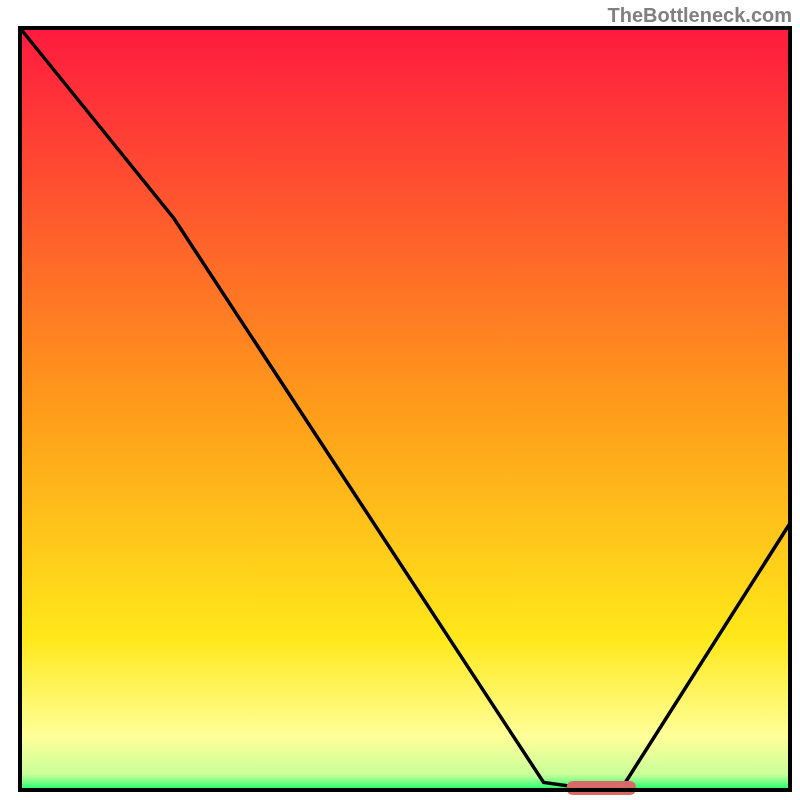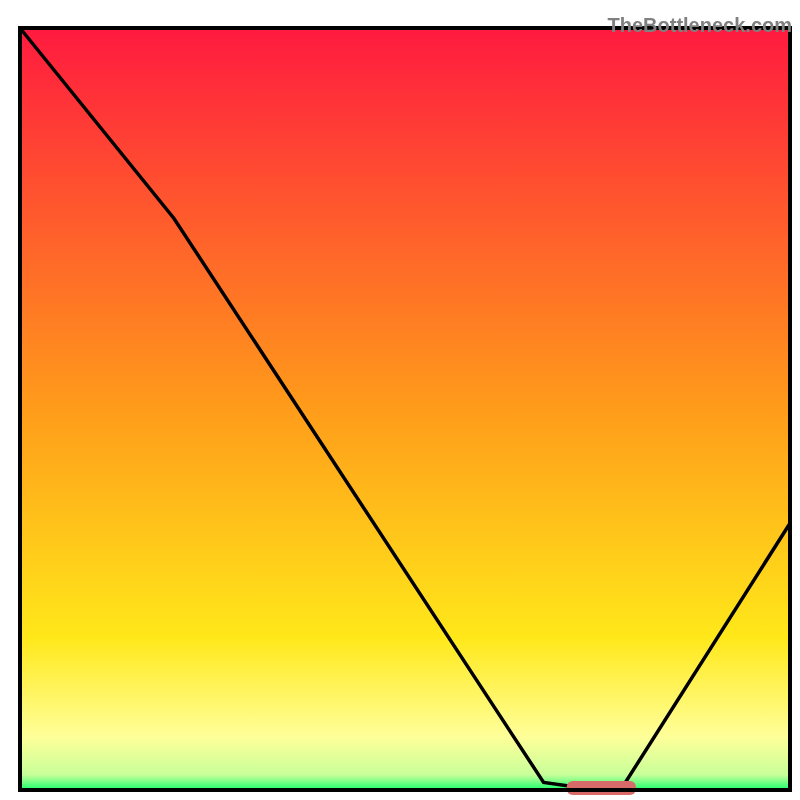--- a/index.html
+++ b/index.html
@@ -1,18 +1,18 @@
 <!DOCTYPE html>
 <html><head>
 <meta charset="utf-8">
 <style>
 html, body { margin:0; padding:0; width:800px; height:800px; background:#fff; }
 #wrap { position:relative; width:800px; height:800px; }
 svg { display:block; }
-.attr { position:absolute; top:14px; right:8px; font-family:Arial, sans-serif;
+.attr { position:absolute; top:4px; right:8px; font-family:Arial, sans-serif;
         font-size:20px; font-weight:600; color:#808080; }
 </style>
 </head>
 <body>
 
 <div id="wrap">
   <div class="attr">TheBottleneck.com</div>
 
   <svg id="chart" width="800" height="800" viewBox="0 0 800 800">
     <defs>

